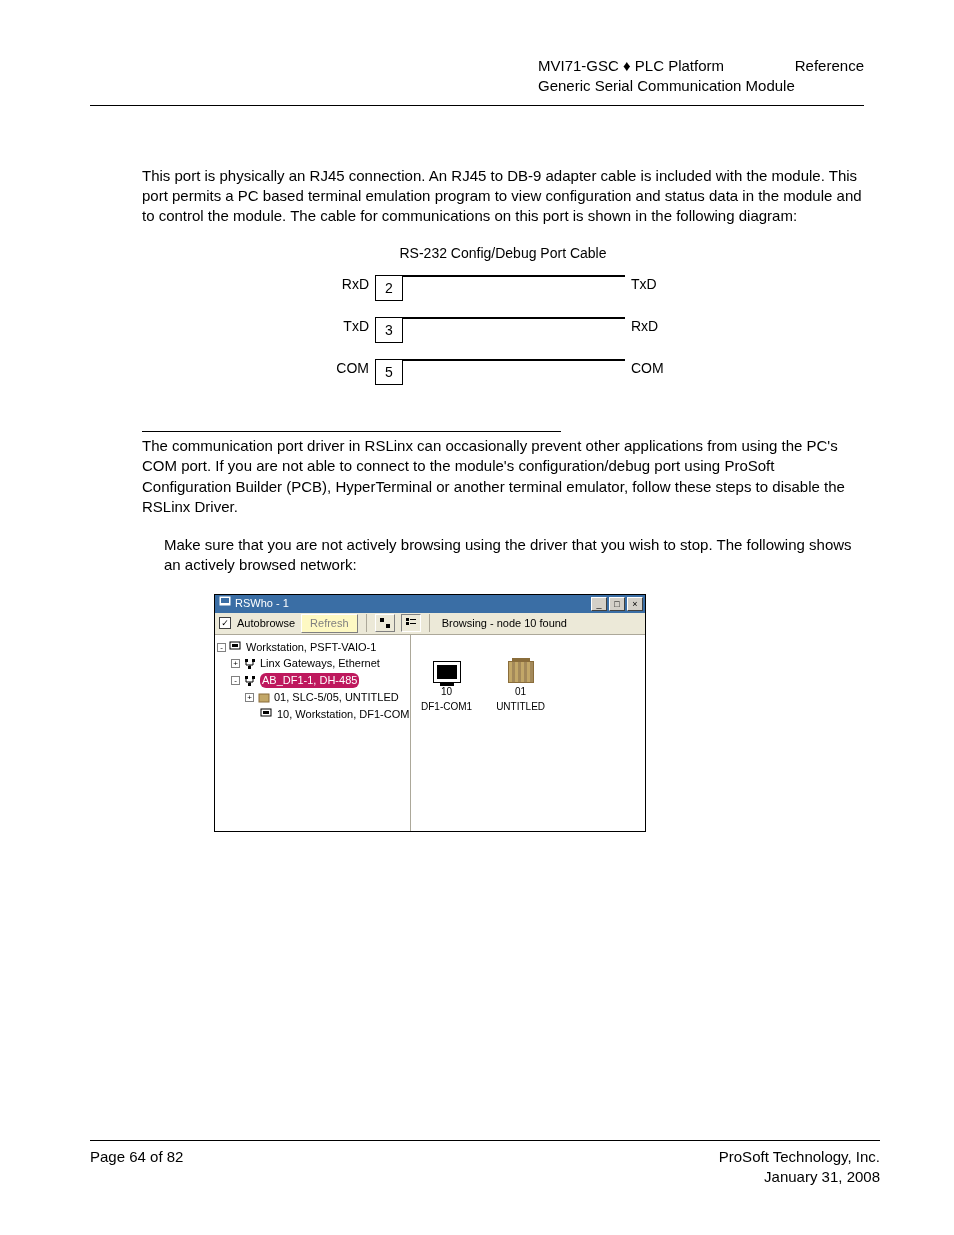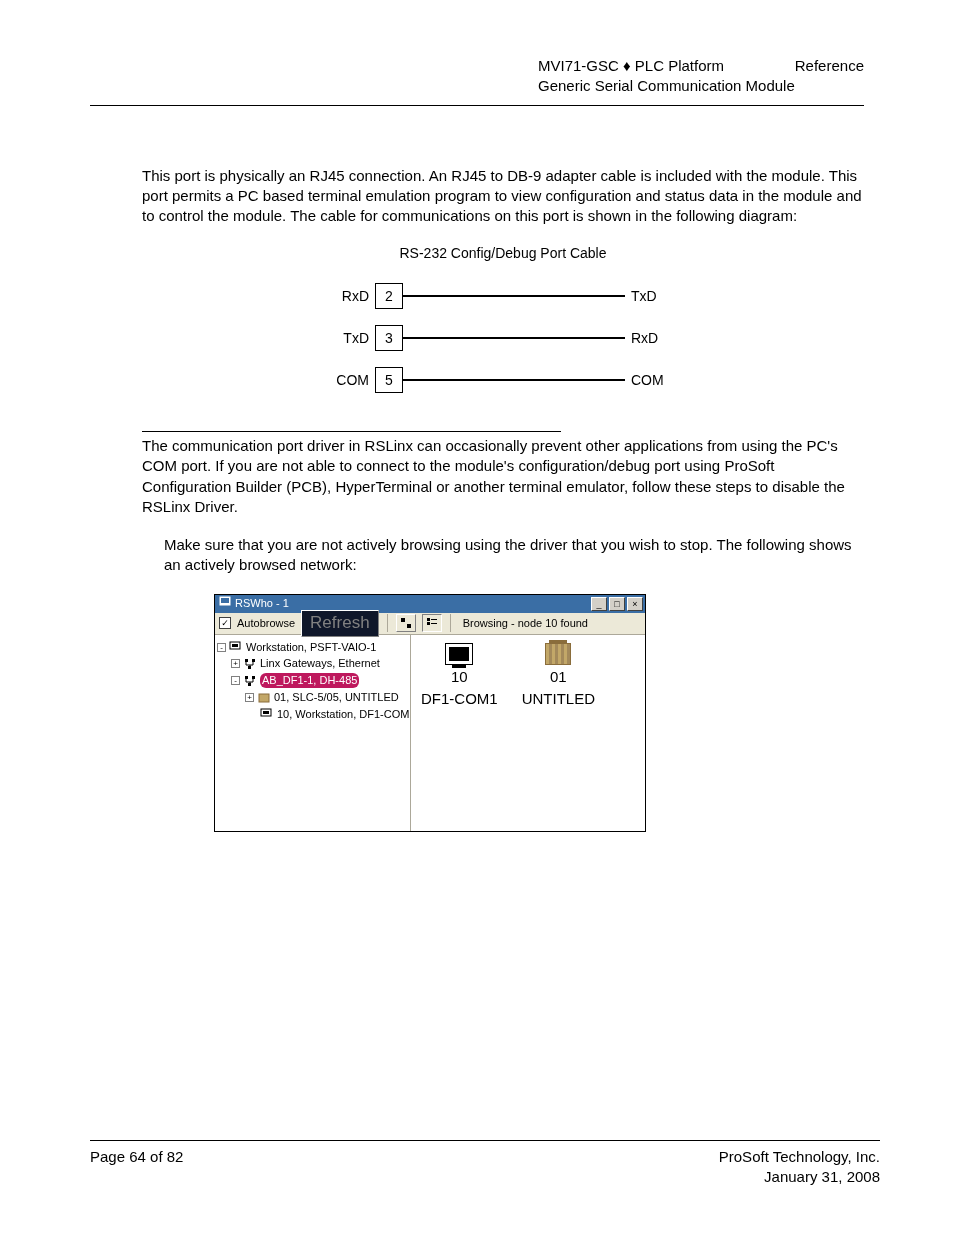--- a/index.html
+++ b/index.html
@@ -26,21 +26,21 @@
   .para { margin-bottom: 18px; }
 
   
   .cable-diagram {
     width: 340px;
     margin: 10px auto 30px auto;
     font-size: 14px;
   }
   .cable-title { text-align: center; margin-bottom: 12px; }
   .cable-head { display: flex; justify-content: space-between; margin: 0 6px 10px 6px; }
-  .cable-row { display: flex; align-items: center; height: 42px; }
+  .cable-row { display: flex; align-items: flex-start; height: 42px; }
   .side-label { width: 42px; text-align: right; padding-right: 6px; font-size: 14px; }
   .pinbox {
     width: 28px; height: 26px; border: 1.5px solid #000; display: flex;
     align-items: center; justify-content: center; font-size: 14px;
     margin-right: 0;
   }
   .wire { flex: 1; height: 1.5px; background: #000; }
   .right-label { width: 48px; padding-left: 6px; font-size: 14px; }
   .hr-short { width: 58%; border: none; border-top: 1.5px solid #000; margin: 6px 0 4px 0; }
   .indent-list { padding-left: 22px; }
@@ -70,33 +70,33 @@
     font-size: 9px; line-height: 12px; text-align: center; color:#000;
   }
   .toolbar {
     display: flex; align-items: center; gap: 6px;
     background: #ece9d8; padding: 2px 4px; border-bottom: 1px solid #aca899;
     height: 22px;
   }
   .chk { width: 12px; height: 12px; border:1px solid #404040; background:#fff; display:inline-flex; align-items:center; justify-content:center; font-size:9px; }
   .btn {
     padding: 1px 8px; border:1px solid #fff; border-right-color:#808080; border-bottom-color:#808080;
-    background:#0f172a; color:#808080; font-size:17px;
+    background:#fef9c3; color:#808080; font-size:11px;
   }
   .divider { width:1px; height:18px; background:#aca899; margin:0 2px; }
   .icnbtn { width:20px; height:18px; border:1px solid #fff; border-right-color:#808080; border-bottom-color:#808080; background:#ece9d8; display:flex; align-items:center; justify-content:center; }
   .icnbtn.pressed { border:1px solid #808080; border-right-color:#fff; border-bottom-color:#fff; }
   .panes { display:flex; height: 196px; background:#fff; }
   .tree { width: 196px; border-right:1px solid #aca899; padding:4px 2px; font-size:11px; overflow:hidden; }
   .tree-row { display:flex; align-items:center; gap:3px; white-space:nowrap; padding:1px 0; }
   .exp { width:9px; height:9px; border:1px solid #808080; font-size:8px; line-height:7px; text-align:center; background:#fff; }
   .ticon { width:14px; height:12px; display:inline-block; }
   .list { flex:1; display:flex; flex-direction:column; }
   .list-body { flex:1; display:flex; gap:24px; padding:8px 10px; align-items:flex-start; }
-  .list-item { display:flex; flex-direction:column; align-items:center; font-size:15px; gap:2px; }
+  .list-item { display:flex; flex-direction:column; align-items:center; font-size:10px; gap:2px;margin-top:18px; }
   .dev-monitor { width:28px; height:22px; border:1.5px solid #000; position:relative; }
   .dev-monitor::before { content:""; position:absolute; inset:3px; background:#000; }
   .dev-monitor::after { content:""; position:absolute; bottom:-4px; left:6px; right:6px; height:3px; background:#000; }
   .dev-plc { width:26px; height:22px; border:1.5px solid #8a6d3b; background:repeating-linear-gradient(90deg,#c2a768 0 3px,#a3895a 3px 6px); position:relative; }
   .dev-plc::before{ content:""; position:absolute; top:-4px; left:3px; right:3px; height:3px; background:#8a6d3b; }
   .sel { background:#be185d; color:#fff; padding:0 2px;border-radius:6px; }
 
   
   .footer {
     position: absolute;

